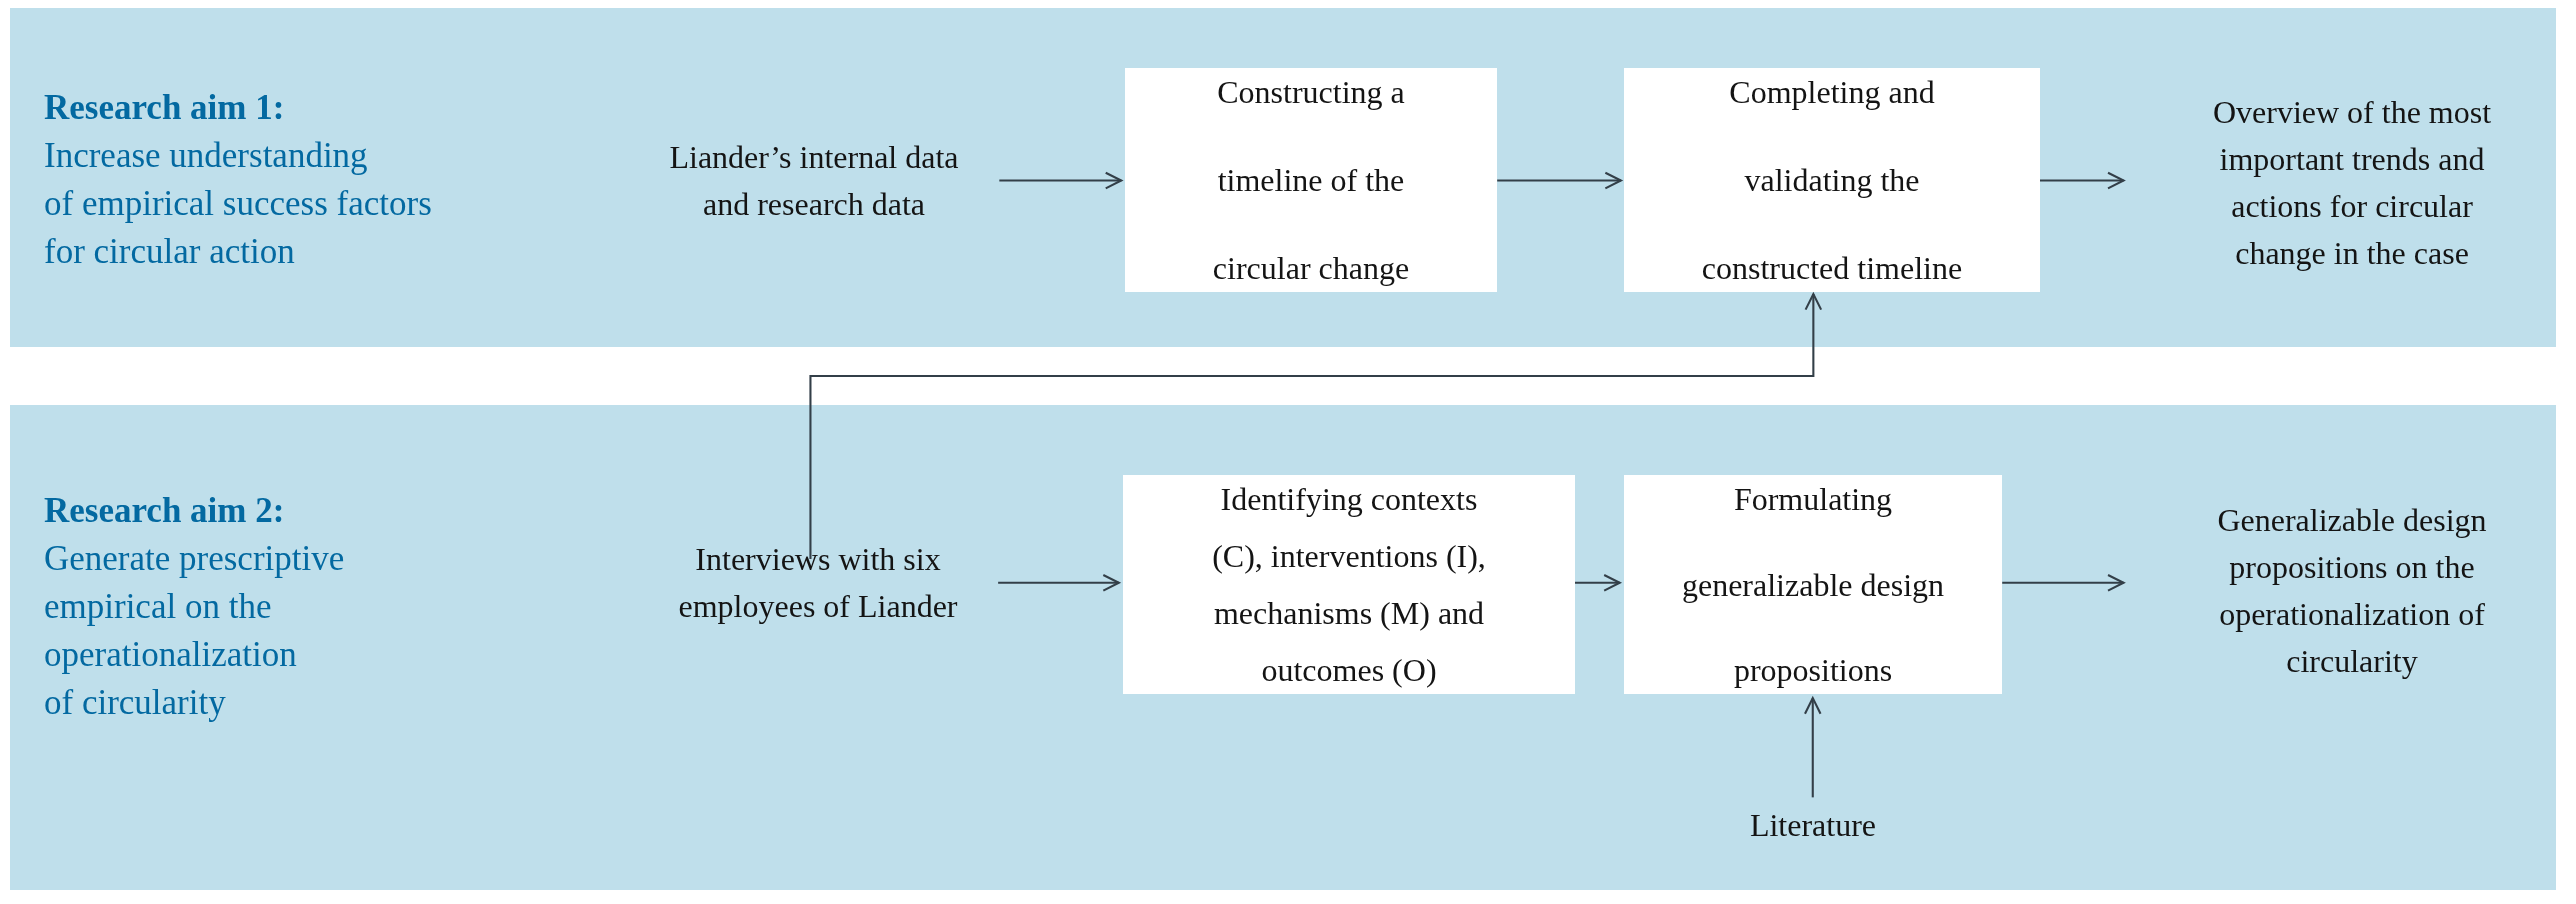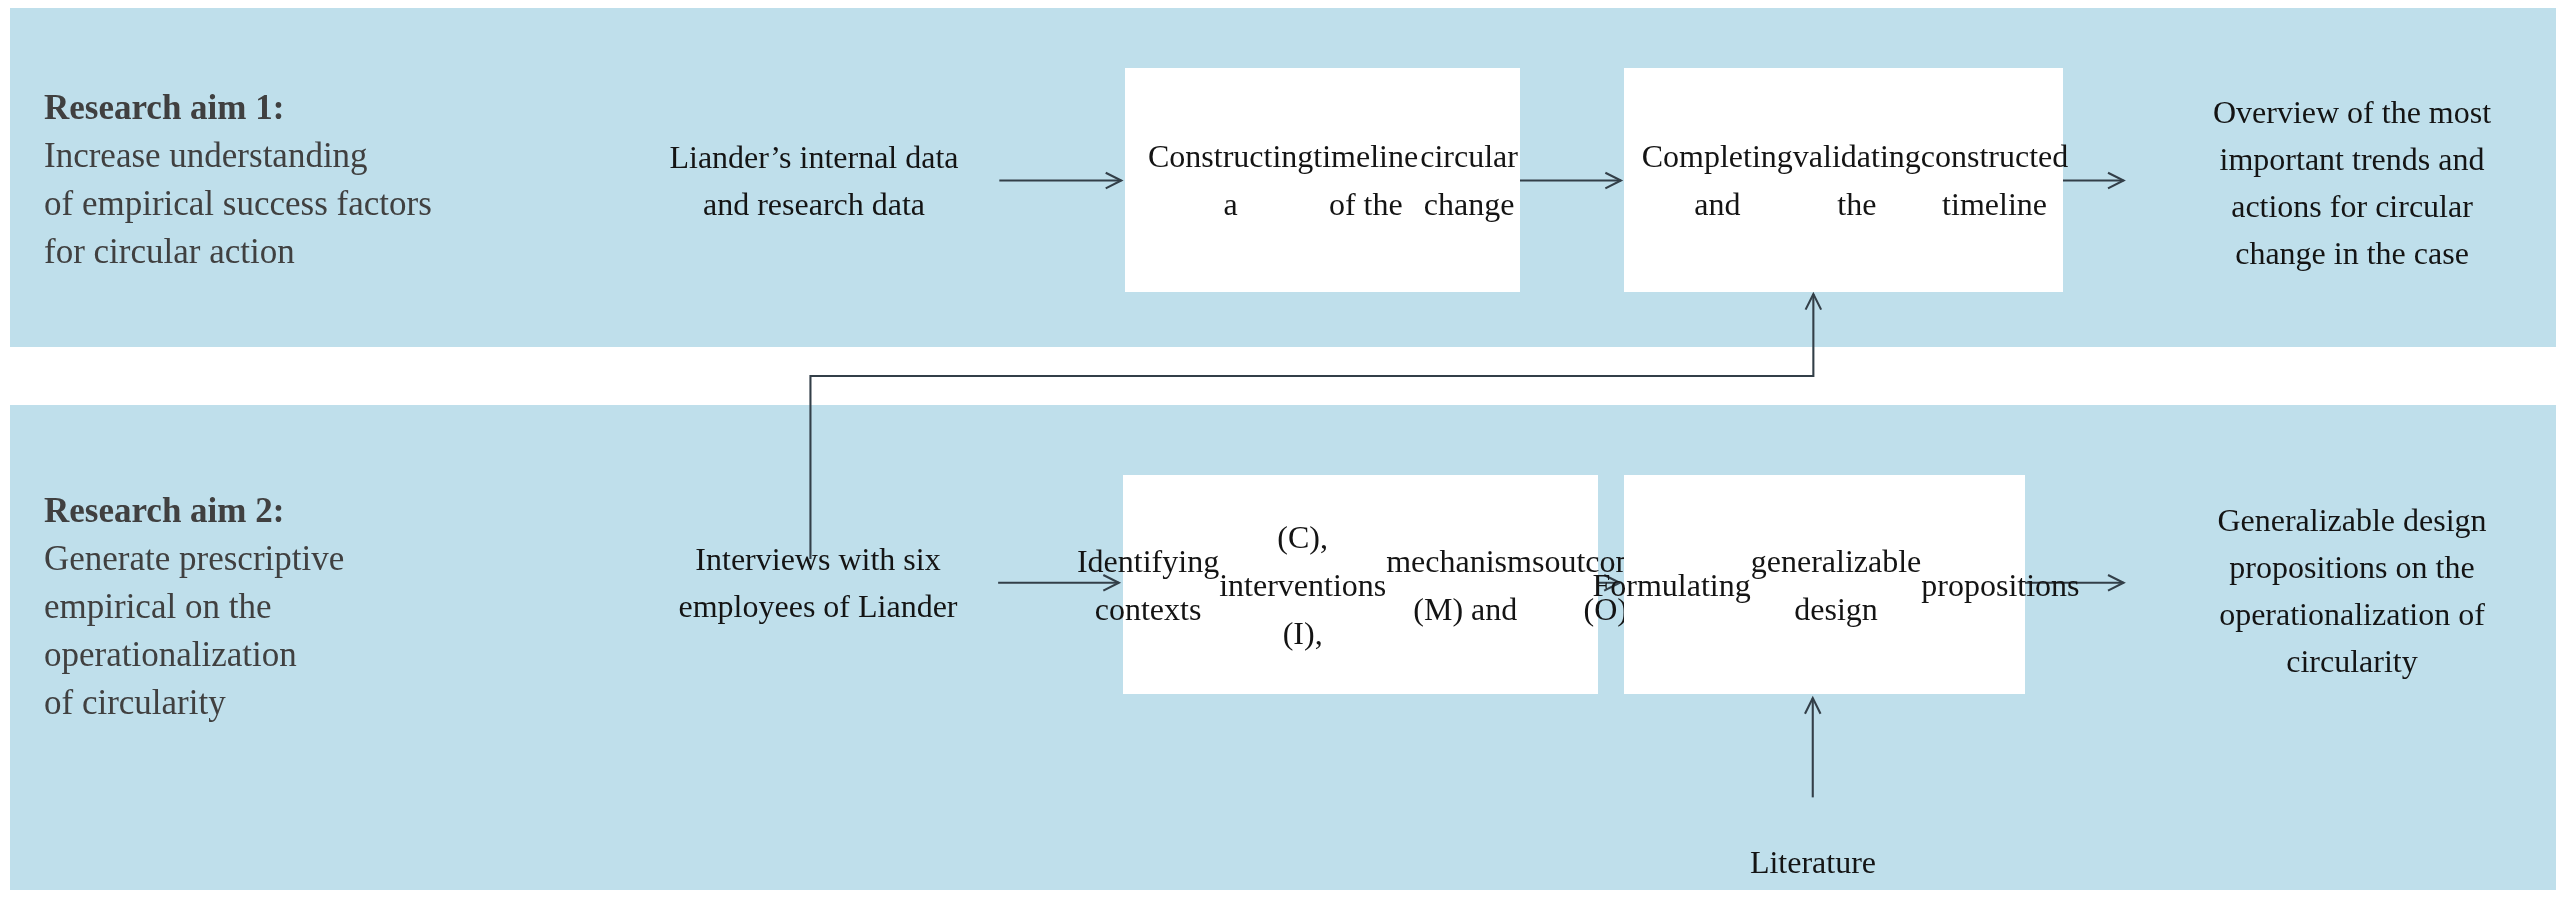--- a/index.html
+++ b/index.html
@@ -10,50 +10,49 @@
   }
   #canvas { position: relative; width: 2576px; height: 905px; overflow: hidden; background: #ffffff; }
 
   .band { position: absolute; left: 10.2px; width: 2546px; background: #bfdfeb; }
   #band1 { top: 7.8px;  height: 339px; }
   #band2 { top: 405px; height: 485px; }
 
   .aim {
     position: absolute; left: 44px;
     font-size: 35px; line-height: 48px;
-    color: #404040; white-space: nowrap;
+    color: #0369a1; white-space: nowrap;
   }
   #aim1 { top: 84px; }
   #aim2 { top: 487px; }
   .aim-title { font-weight: bold; }
 
   .flowbox {
     position: absolute; background: #ffffff;
-    display: flex; flex-direction: row;
-    justify-content: center; align-items: center;
+    display: flex; flex-direction: column;
+    justify-content: space-between; align-items: center;
     text-align: center; font-size: 32px; line-height: 48px;
     color: #141414;
-    padding-left: 23px;
   }
   #box-1 { left: 1125px; top: 68px; width: 372px; height: 224px; }
   #box-2 { left: 1624px; top: 68px; width: 416px; height: 224px; }
   #box-3 { left: 1123px; top: 475px; width: 452px; height: 219px; }
   #box-4 { left: 1624px; top: 475px; width: 378px; height: 219px; }
 
   .io-label {
     position: absolute; transform: translate(-50%, -50%);
     text-align: center; 
     font-size: 32px; line-height: 47px; white-space: nowrap;
     color: #141414;
   }
   #label-input-1  { left: 814px; top: 181px; }
   #label-output-1 { left: 2352px; top: 183px; }
   #label-input-2  { left: 818px; top: 583px; }
   #label-output-2 { left: 2352px; top: 591px; }
-  #label-literature { left: 1813px; top: 825px; margin-top: 37px; }
+  #label-literature { left: 1813px; top: 825px; }
 
   #connector-layer { position: absolute; left: 0; top: 0; width: 2576px; height: 905px; pointer-events: none; }
 </style>
 </head>
 <body>
 
 <div id="canvas">
 
   <div class="band" id="band1"></div>
   <div class="band" id="band2"></div>

